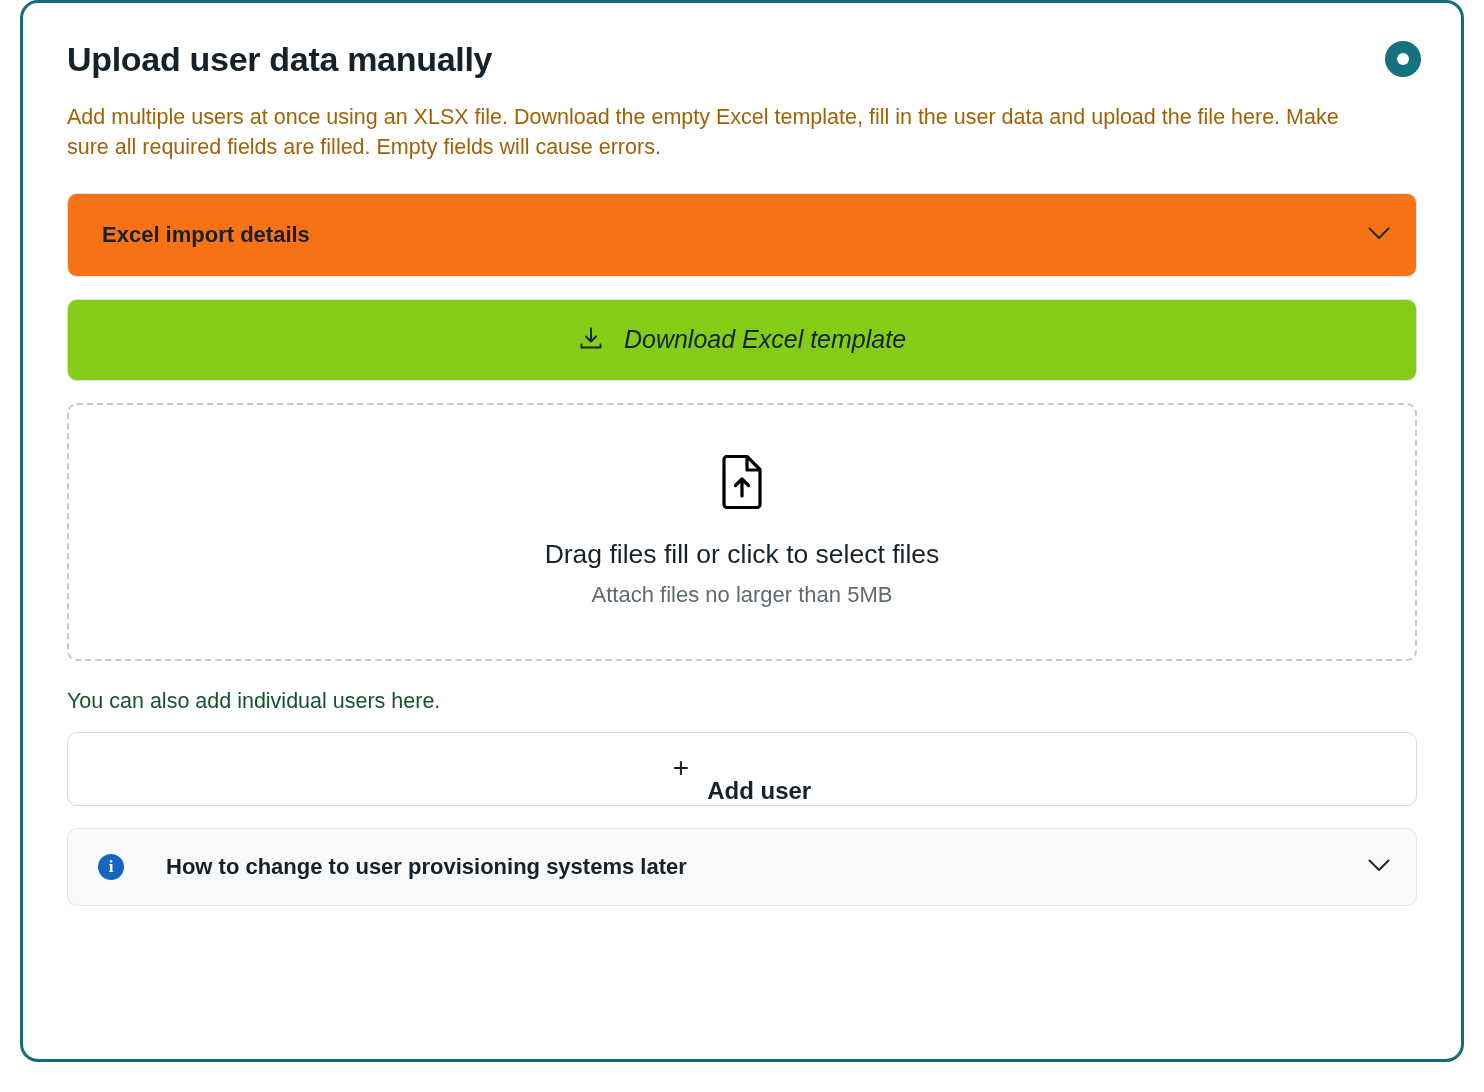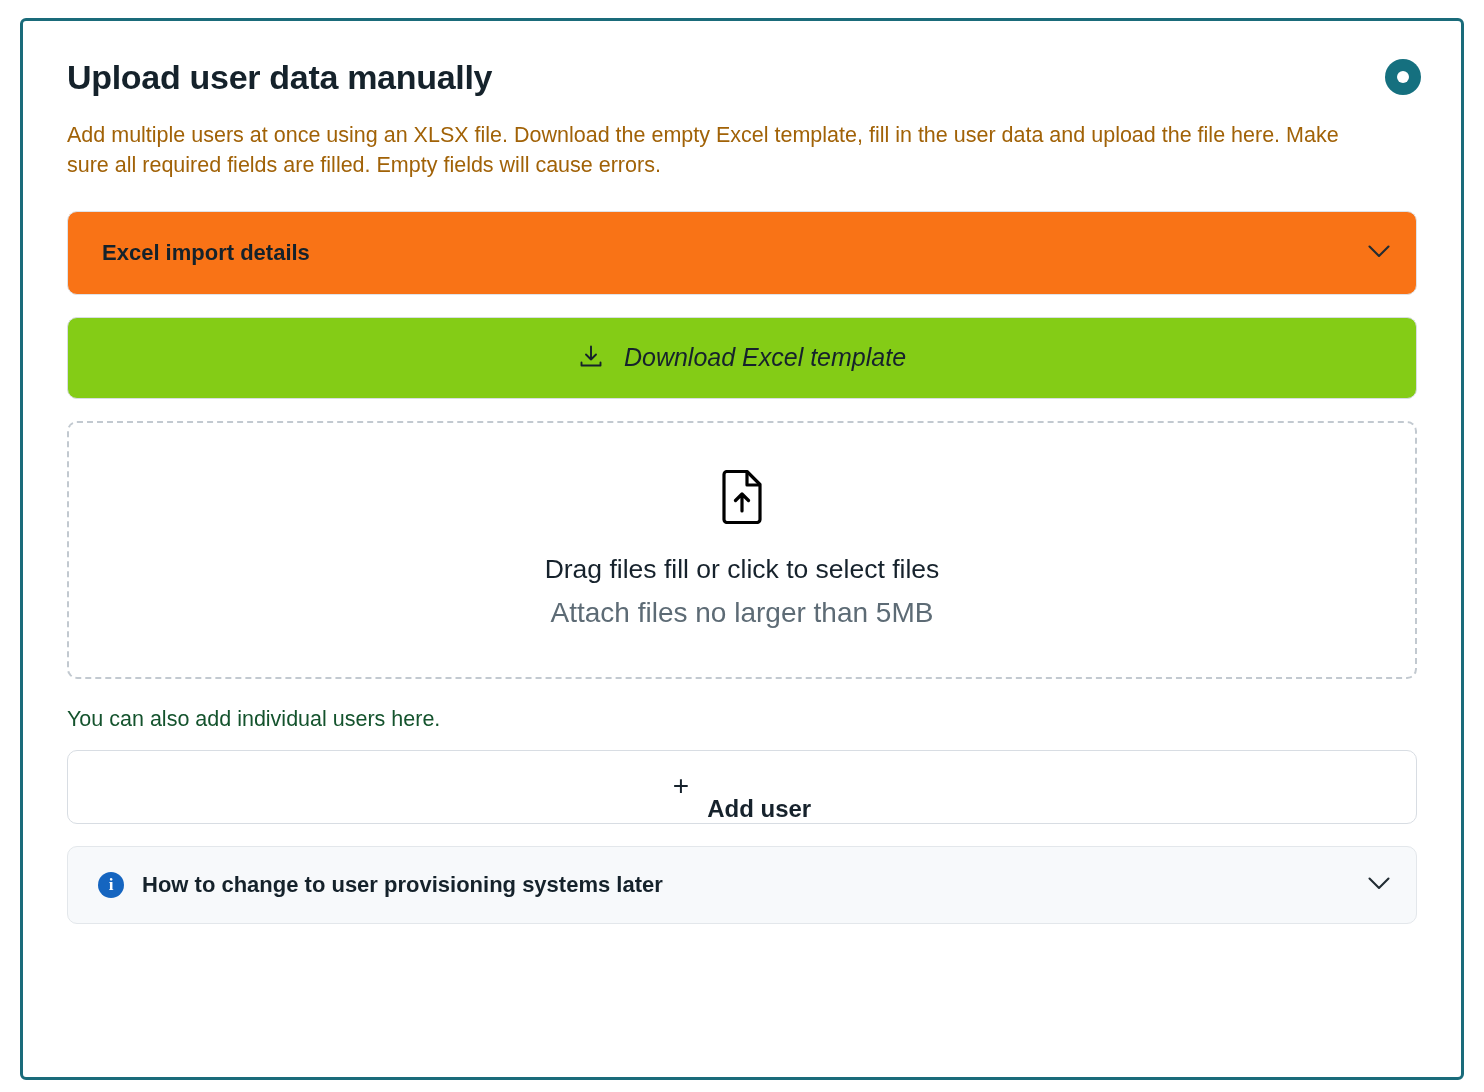--- a/index.html
+++ b/index.html
@@ -11,26 +11,26 @@
   }
   body {
     width: 1484px;
     height: 1092px;
     overflow: hidden;
   }
 
   .card {
     position: absolute;
     left: 20px;
-    top: 18px;
+    top: 0;
     width: 1444px;
     height: 1062px;
     background: #ffffff;
     border: 3px solid #1a6b7a;
-    border-radius: 6px;
+    border-radius: 18px;
     padding: 0;
   }
 
   .card-inner {
     padding: 36px 44px 0 44px;
     position: relative;
     height: 100%;
   }
 
   .radio-indicator {
@@ -122,21 +122,21 @@
     justify-content: center;
     cursor: pointer;
   }
   .dropzone .dz-icon { margin-bottom: 26px; }
   .dropzone .dz-main {
     font-size: 26.5px;
     color: #16222c;
     margin-bottom: 12px;
   }
   .dropzone .dz-sub {
-    font-size: 28px;
+    font-size: 22px;
     color: #5d6b75;
   }
 
   .hint {
     margin: 28px 0 0 0;
     font-size: 21.5px;
     color: #14532d;
   }
 
   .add-user-btn {
@@ -193,20 +193,21 @@
     font-family: "Liberation Serif", serif;
     display: flex;
     align-items: center;
     justify-content: center;
     flex: none;
   }
   .info-label {
     font-size: 22px;
     font-weight: bold;
     color: #15222b;
+    margin-left: 24px;
   }
 </style>
 </head>
 <body>
 
 <div class="card">
   <div class="card-inner">
 
     <div class="radio-indicator">
       <div class="dot"></div>

